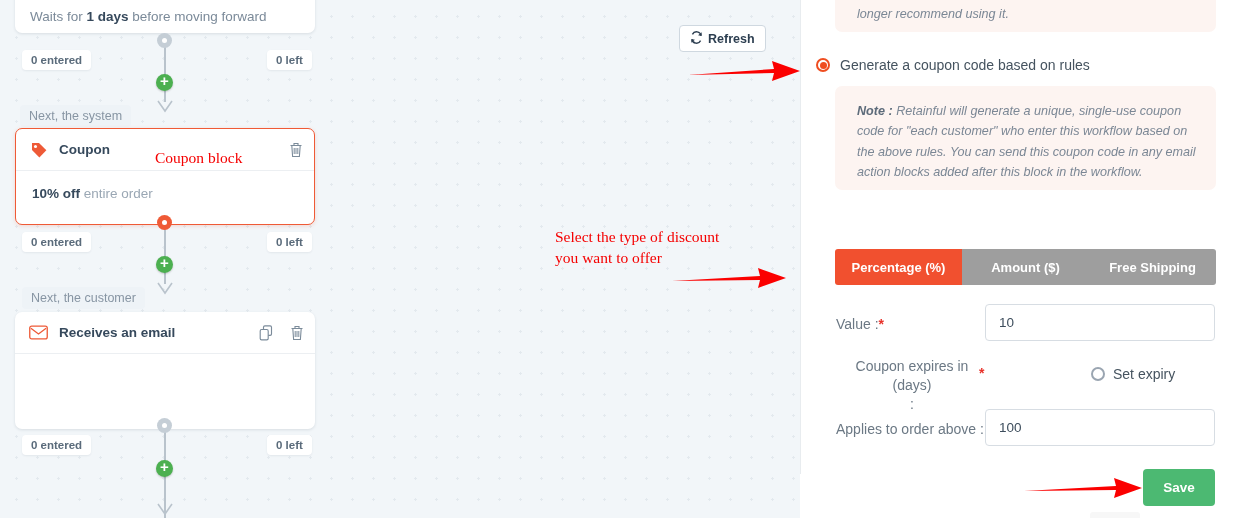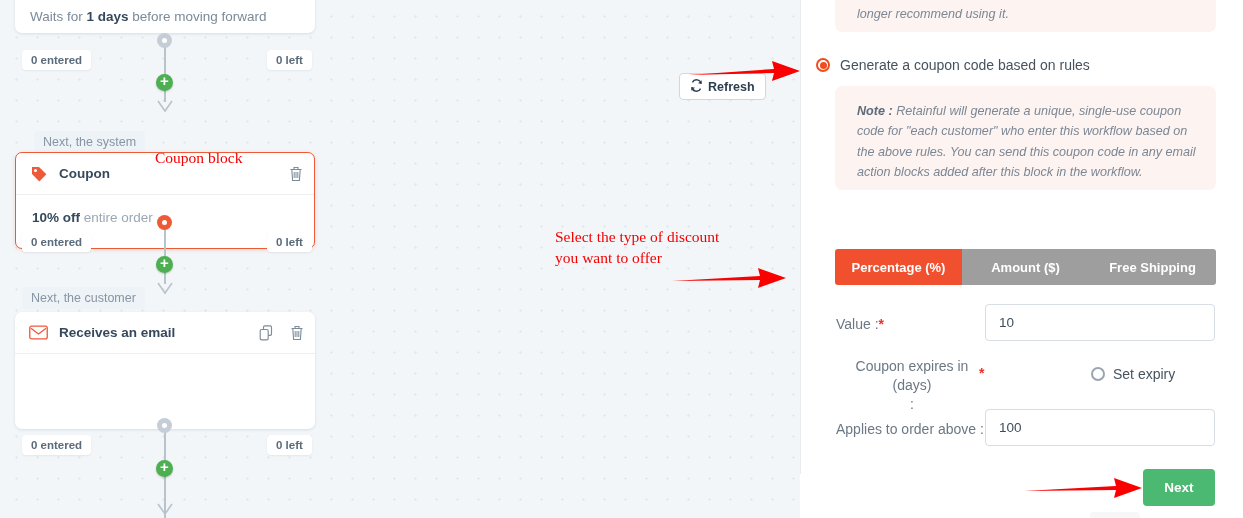--- a/index.html
+++ b/index.html
@@ -178,21 +178,20 @@
     border: 1px solid #cfd8e0;
     border-radius: 4px;
     display: flex; align-items: center;
     gap: 5px;
     padding: 0 10px;
     font-size: 12.5px;
     font-weight: bold;
     color: #2c3e50;
     cursor: pointer;
     box-sizing: border-box;
-    margin-top: 48px;
   }
 
   
   .annot-text {
     position: absolute;
     color: #f50000;
     font-family: "Liberation Serif", serif;
     font-size: 15.5px;
     line-height: 1.35;
     white-space: pre-line;
@@ -333,23 +332,23 @@
         <span>+</span>
       </div>
     <div class="arrow-head" style="top:100px;">
       <svg width="16" height="14" viewBox="0 0 16 14">
           <path d="M1 1 L8 11 L15 1" fill="none" stroke="#b9c3cc" stroke-width="1.6"></path>
         </svg>
     </div>
 
     <div class="pill" style="left:22px;top:50px;">0 entered</div>
     <div class="pill" style="left:267px;top:50px;">0 left</div>
-    <div class="tag-label" style="left:34px;top:105px;margin-top:26px;">Next, the system</div>
-
-    <div class="card selected" style="top:128px;height:97px;margin-top:24px;">
+    <div class="tag-label" style="left:20px;top:105px;">Next, the system</div>
+
+    <div class="card selected" style="top:128px;height:97px;">
       <div class="card-head">
         <span class="ic">
           <svg width="18" height="18" viewBox="0 0 20 20">
             <path d="M2.2 2.2 L10 2.2 L18.2 10.4 L10.4 18.2 L2.2 10 Z" fill="#ee5a37"></path>
             <circle cx="6.1" cy="6.1" r="1.7" fill="#fff"></circle>
           </svg>
         </span>
         <span class="card-title">Coupon</span>
         <span class="card-actions">
           <span>
@@ -501,17 +500,17 @@
 
     <div class="form-label" style="left:35px;top:420px;">Applies to order above :</div>
     <div class="field" style="left:184px;top:409px;width:230px;height:37px;">
       <span>100</span>
     </div>
 
     <div id="panel-bottom-ghost-inner"></div>
   </div>
 
   <div id="save-btn">
-    <span>Next</span>
+    <span>Save</span>
   </div>
   <div id="panel-bottom-ghost"></div>
 
 </div>
 
 </body></html>

